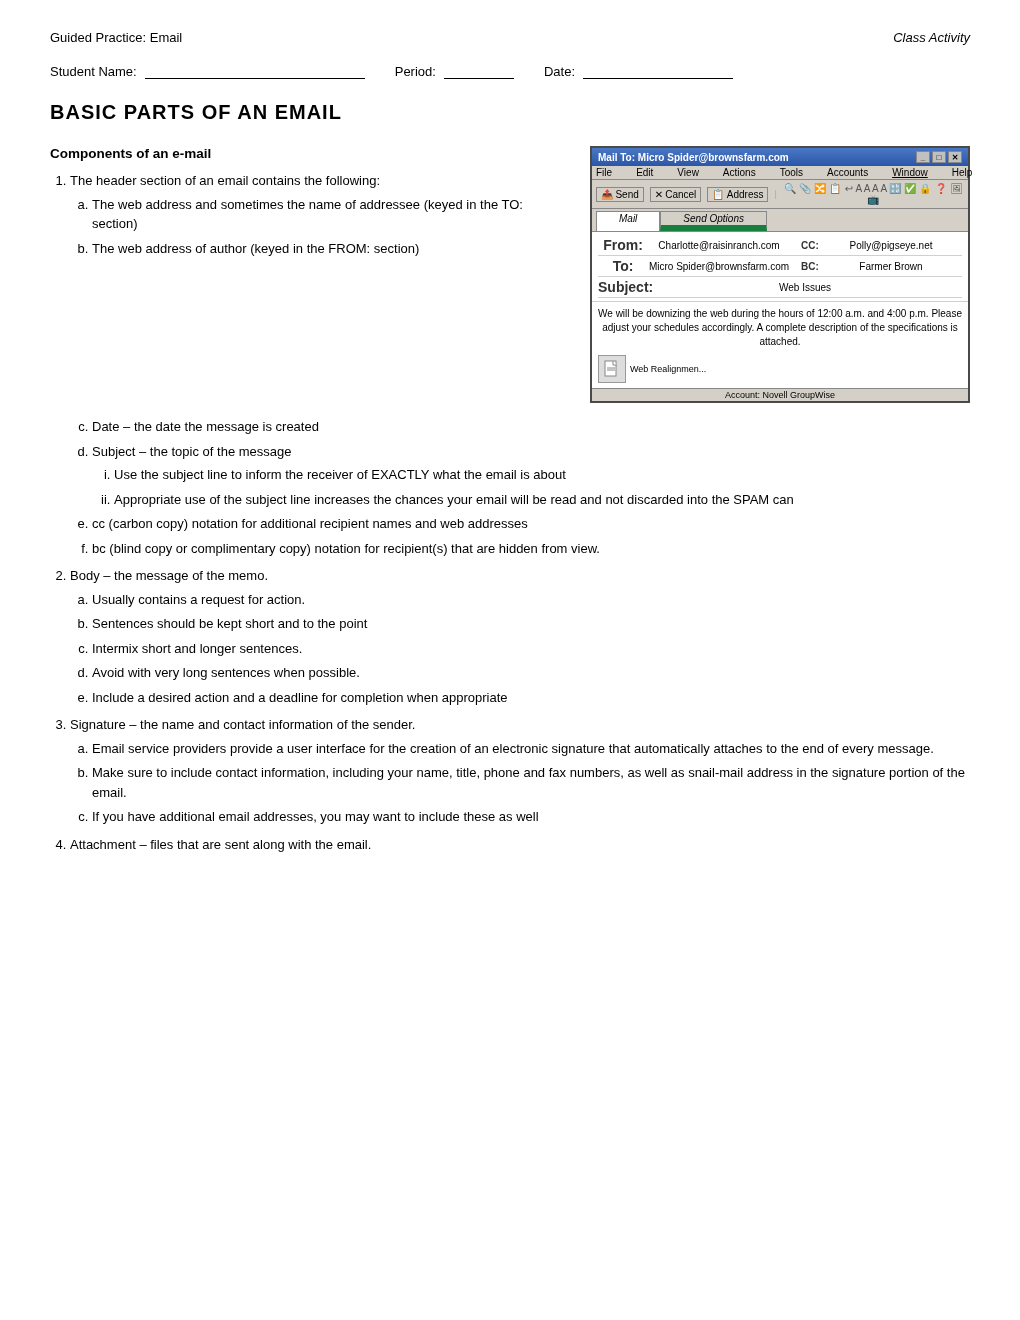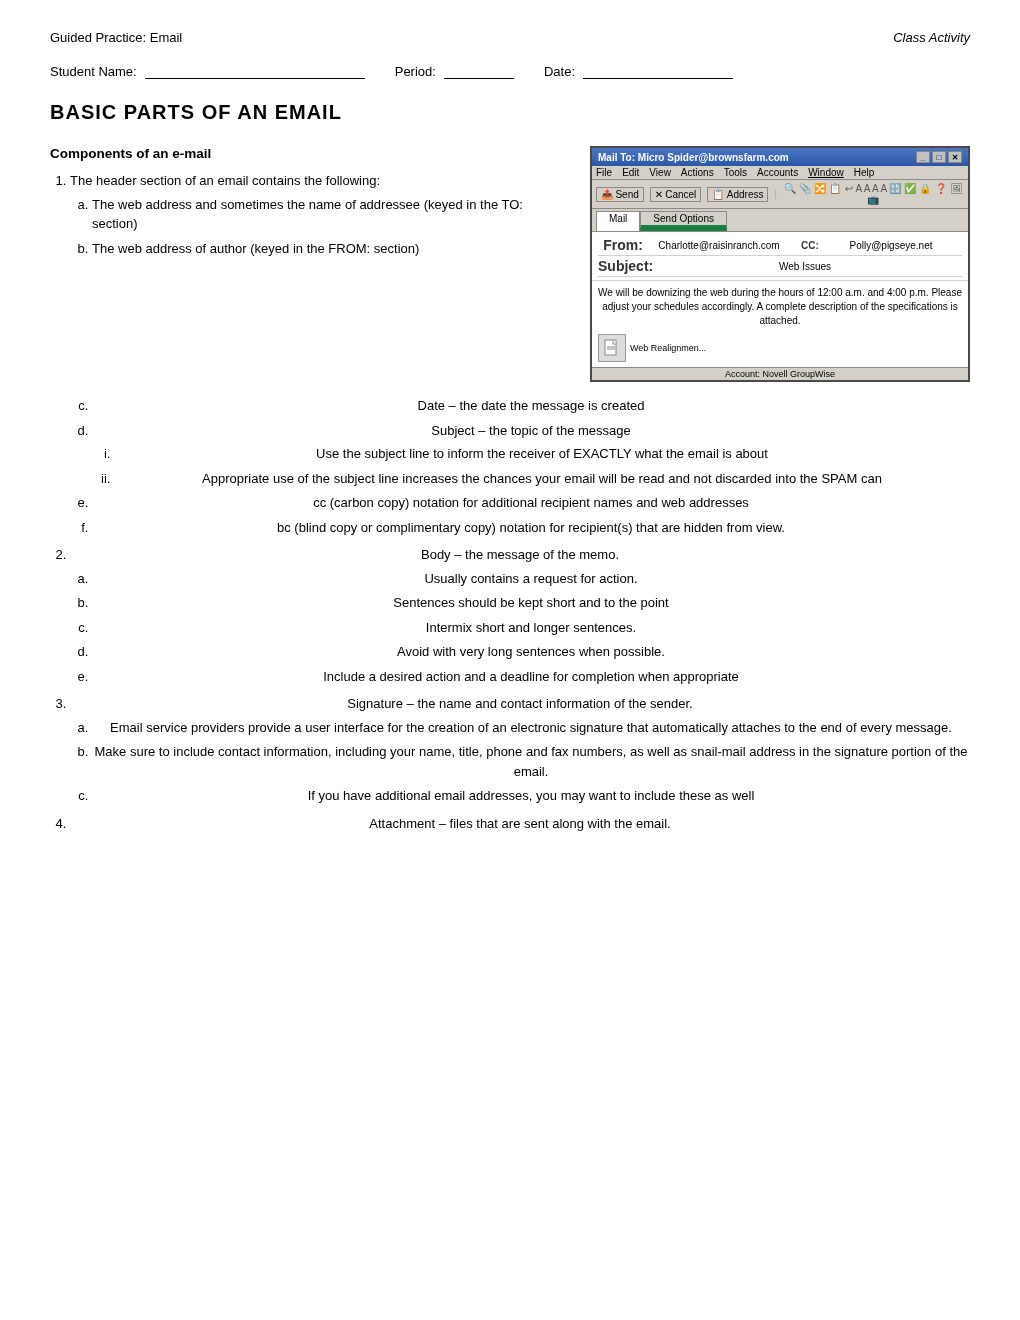--- a/index.html
+++ b/index.html
@@ -96,21 +96,20 @@
       padding-left: 22px;
       margin-top: 4px;
     }
     ol.sub-list-roman > li {
       margin-bottom: 5px;
       line-height: 1.5;
     }
 
     .full-width {
       width: 100%;
-      text-align: center;
     }
 
     
     .email-window {
       border: 2px solid #4a4a4a;
       background: #fff;
       font-size: 10px;
       font-family: Arial, sans-serif;
     }
     .email-titlebar {
@@ -136,21 +135,21 @@
       display: flex;
       align-items: center;
       justify-content: center;
       cursor: pointer;
       color: #000;
     }
     .email-menu {
       background: #d4d0c8;
       padding: 1px 4px;
       display: flex;
-      gap: 10px;
+      gap: 24px;
       font-size: 10px;
       border-bottom: 1px solid #888;
     }
     .email-menu span { cursor: pointer; }
     .email-toolbar {
       background: #d4d0c8;
       padding: 3px 4px;
       display: flex;
       align-items: center;
       gap: 6px;
@@ -169,25 +168,26 @@
     }
     .email-tabs {
       background: #d4d0c8;
       display: flex;
       gap: 0;
       font-size: 10px;
       border-bottom: 1px solid #888;
       padding: 2px 4px 0;
     }
     .email-tab {
-      padding: 1px 12px;
+      padding: 1px 22px;
       background: #fff;
       border: 1px solid #888;
       border-bottom: none;
       cursor: pointer;
+      font-style: italic;
     }
     .email-tab.inactive {
       background: #d4d0c8;
       border-bottom: 6px solid #15803d;
     }
     .email-fields {
       padding: 3px 6px;
       background: #fff;
     }
     .email-field-row {
@@ -341,20 +341,26 @@
         <div class="email-tab">Mail</div>
         <div class="email-tab inactive">Send Options</div>
       </div>
 
       <div class="email-fields">
         <div class="email-field-row">
           <span class="field-label">From:</span>
           <span class="field-value">Charlotte@raisinranch.com</span>
           <span class="field-cc-label">CC:</span>
           <span class="field-cc-value">Polly@pigseye.net</span>
+        </div>
+        <div class="email-field-row">
+          <span class="field-label">To:</span>
+          <span class="field-value">Micro Spider@brownsfarm.com</span>
+          <span class="field-cc-label">BC:</span>
+          <span class="field-cc-value">Farmer Brown</span>
         </div>
         <div class="email-field-row">
           <span class="field-label">Subject:</span>
           <span class="field-value">Web Issues</span>
         </div>
       </div>
 
       <div class="email-body-area">
         <div>We will be downizing the web during the hours of 12:00 a.m. and 4:00 p.m. Please adjust your schedules accordingly.  A complete description of the specifications is attached.</div>
         <div class="email-attachment">

